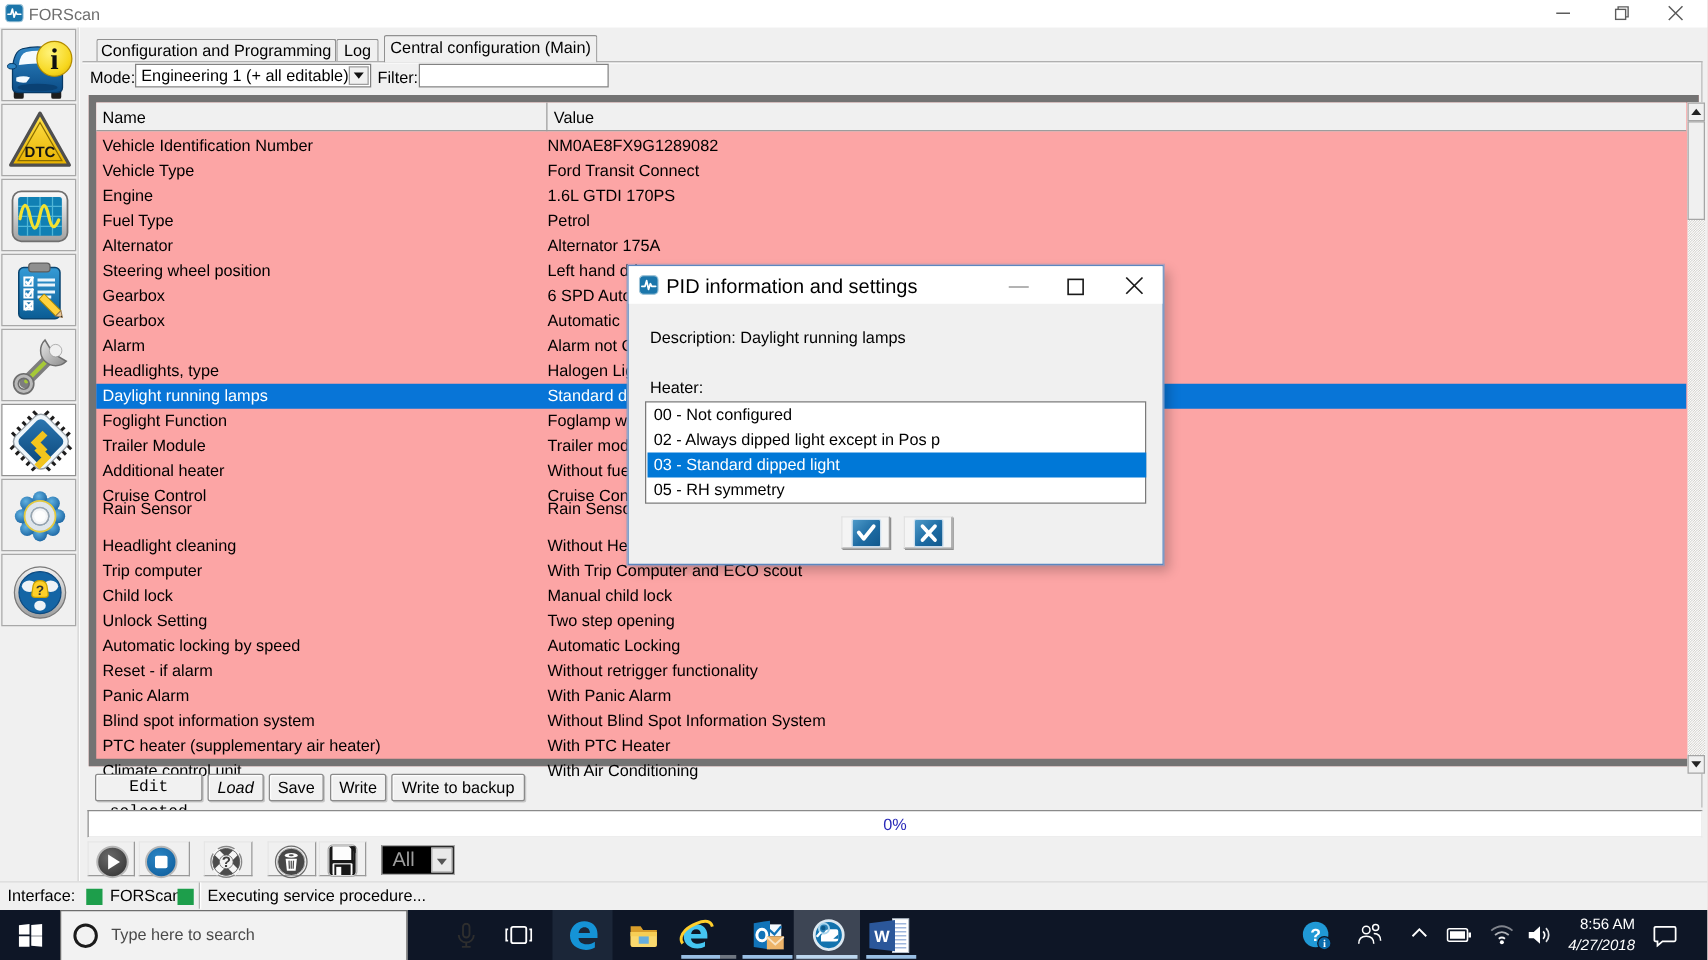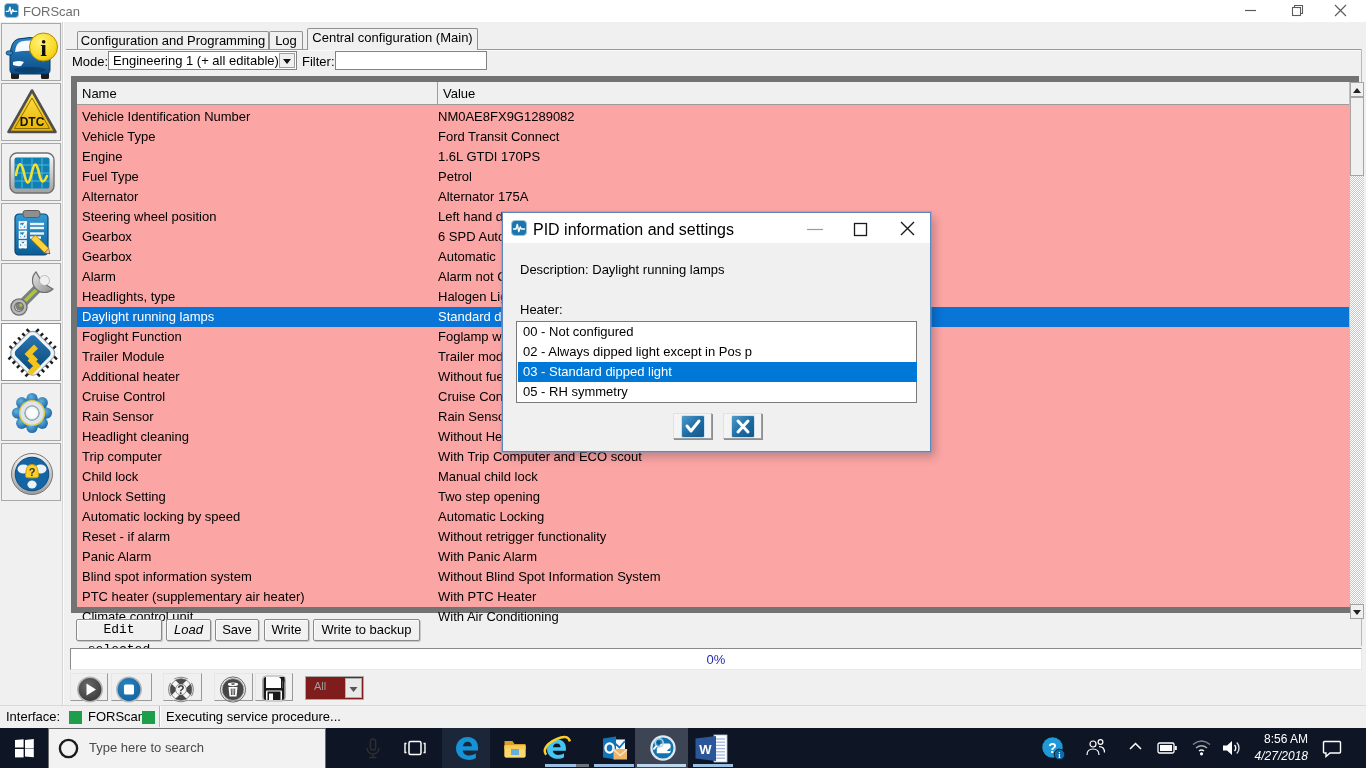--- a/index.html
+++ b/index.html
@@ -65,22 +65,22 @@
   text-align:center; line-height:20px; color:#000; }
 
 
 #progress { left:70px; top:648px; width:1292px; height:22px; background:#fff;
   border:1px solid #8a8a8a; border-right-color:#e8e8e8; border-bottom-color:#e8e8e8;
   font-size:13px; color:#2a2ab8; text-align:center; line-height:21px; }
 
 
 .tbtn { top:673px; height:28px; background:#f0f0f0; border:1px solid #e6e6e6;
   border-right-color:#999; border-bottom-color:#999; }
-#allcombo { left:305px; top:676px; width:59px; height:24px; background:#7f1d1d;
-  border:1px solid #a8a8a8; font-size:11px; color:#9d9d9d; }
+#allcombo { left:305px; top:676px; width:59px; height:24px; background:#000000;
+  border:1px solid #a8a8a8; font-size:16px; color:#9d9d9d; }
 #allbtn { right:1px; top:1px; bottom:1px; width:17px; background:#e9e9e9;
   border:1px solid #b0b0b0; position:absolute; }
 
 
 #statusbar { left:0; top:705px; width:1366px; height:21px; background:#f0f0f0;
   border-top:1px solid #d9d9d9; font-size:13px; }
 .gsq { width:13px; height:13px; background:#1d9e4b; position:absolute; top:5px; }
 
 
 #dialog { left:502px; top:212px; width:429px; height:240px; background:#f0f0f0;
@@ -399,21 +399,21 @@
           <span class="c2">Trailer module not fitted</span>
         </div>
         <div class="abs trow" style="top:285px">
           <span class="c1">Additional heater</span>
           <span class="c2">Without fuel fired heater</span>
         </div>
         <div class="abs trow" style="top:305px">
           <span class="c1">Cruise Control</span>
           <span class="c2">Cruise Control fitted</span>
         </div>
-        <div class="abs trow" style="top:325px">
+        <div class="abs trow" style="top:315px">
           <span class="c1">Rain Sensor</span>
           <span class="c2">Rain Sensor fitted</span>
         </div>
         <div class="abs trow" style="top:345px">
           <span class="c1">Headlight cleaning</span>
           <span class="c2">Without Headlight cleaning</span>
         </div>
         <div class="abs trow" style="top:365px">
           <span class="c1">Trip computer</span>
           <span class="c2">With Trip Computer and ECO scout</span>

